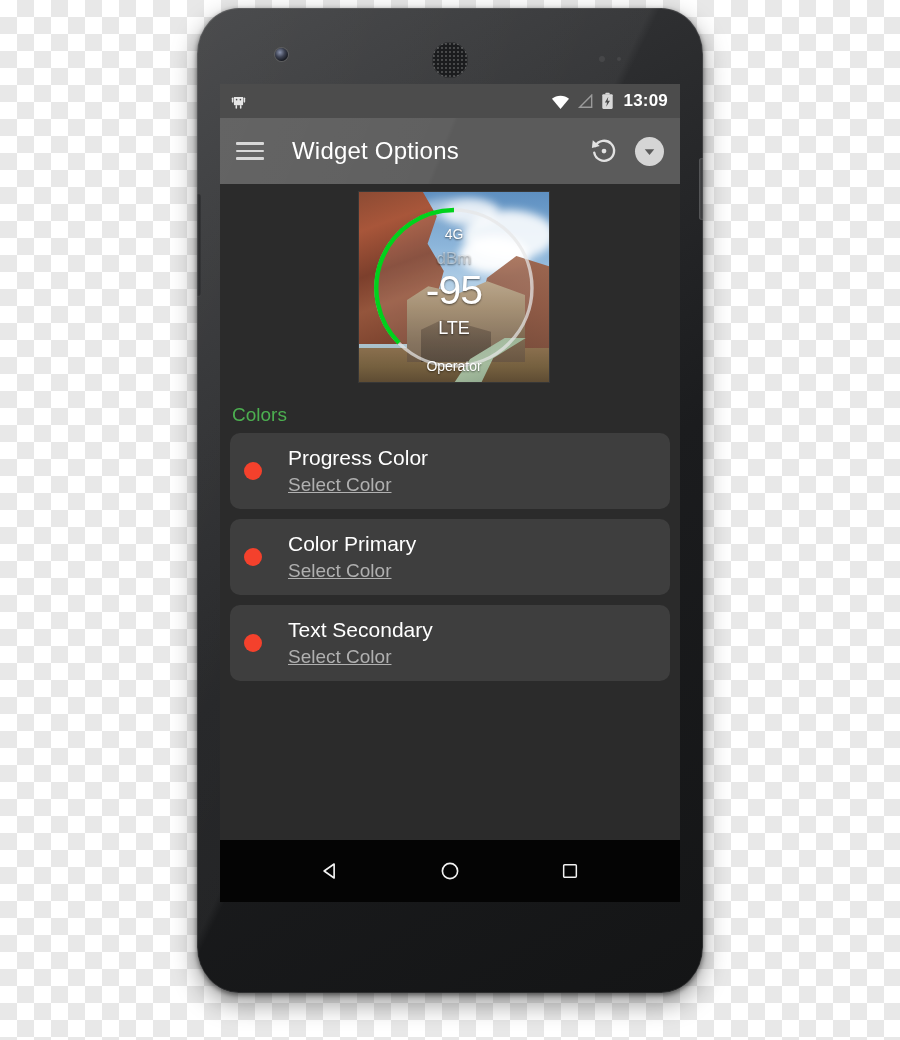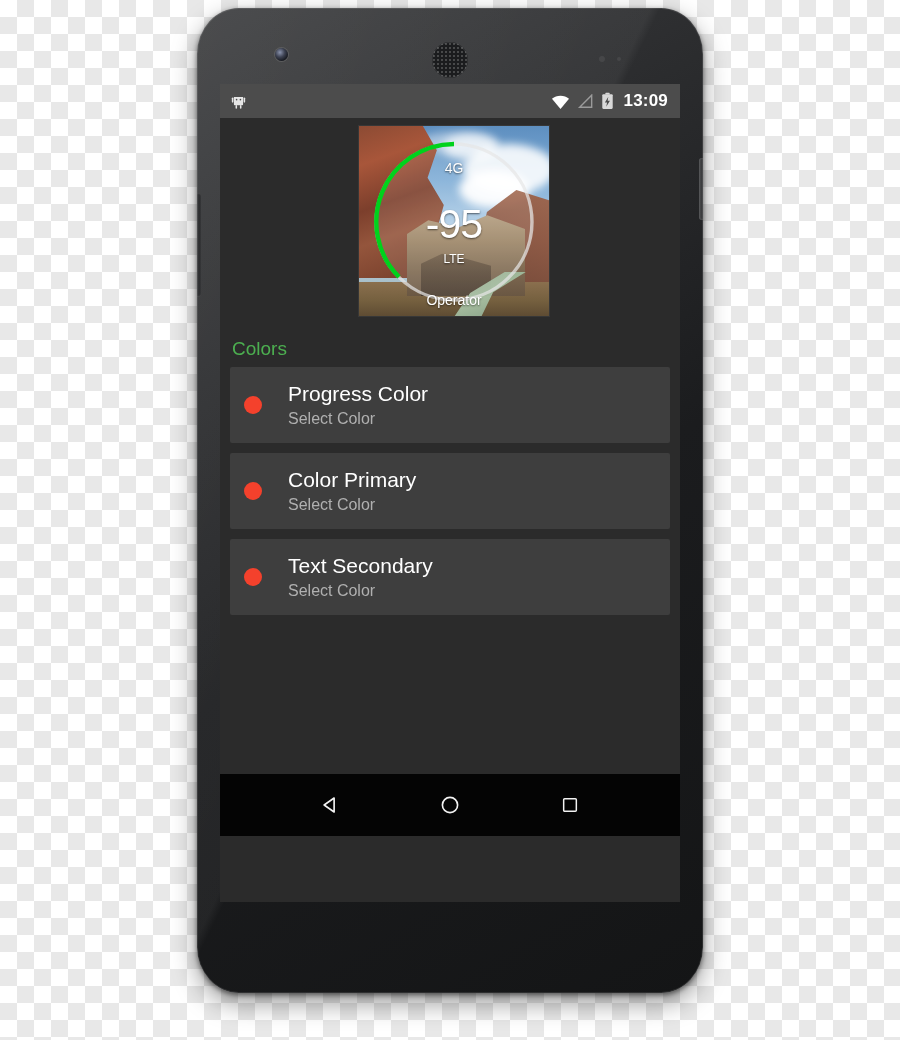--- a/index.html
+++ b/index.html
@@ -225,53 +225,53 @@
   
   #gauge-svg { position: absolute; inset: 0; }
   .gauge-label {
     position: absolute; left: 0; right: 0; text-align: center;
     color: #ffffff; text-shadow: 0 1px 2px rgba(0,0,0,.55);
     pointer-events: none;
   }
   #gauge-network { top: 34px; font-size: 14px; }
   #gauge-unit    { top: 57px; font-size: 17px; color: rgba(255,255,255,.42); }
   #gauge-value   { top: 78px; font-size: 41px; line-height: 1; letter-spacing: -1px; }
-  #gauge-tech    { top: 126px; font-size: 12px; }
+  #gauge-tech    { top: 126px; font-size: 18px; }
   #gauge-operator{ top: 146px; font-size: 14px; margin-top: 20px; }
 
   
   #colors-section-header {
     color: #4caf50;
     font-size: 19px;
     padding: 16px 0 7px 12px;
   }
 
   
   #color-list { padding: 0 10px; }
   .color-item {
     background: #3e3e3e;
-    border-radius: 2px;
+    border-radius: 10px;
     height: 76px;
     margin-bottom: 10px;
     display: flex;
     align-items: center;
     padding-left: 14px;
     box-sizing: border-box;
     cursor: pointer;
   }
   .color-swatch {
     width: 18px; height: 18px; border-radius: 50%;
     flex: none;
   }
   .color-item-text { margin-left: 26px; }
   .color-item-title {
     color: #ffffff; font-size: 21px; line-height: 1.16;
   }
   .color-item-subtitle {
-    color: #b0b0b0; font-size: 16px; margin-top: 3px;
+    color: #b0b0b0; font-size: 19px; margin-top: 3px; text-decoration: underline;
   }
 
   
   #nav-bar {
     height: 62px;
     background: #040404;
     display: flex;
     align-items: center;
     justify-content: space-around;
     padding: 0 50px;
@@ -321,20 +321,45 @@
           </svg>
           <svg width="13" height="18" viewBox="0 0 14 20">
             <rect x="1.2" y="2.4" width="11.6" height="16.4" rx="1.2" fill="#d9d9d9"></rect>
             <rect x="4.6" y="0.7" width="4.8" height="2.2" rx="0.7" fill="#d9d9d9"></rect>
             <path fill="#4c4c4c" d="M7.9 5.2 4.1 11.6h2.4l-0.9 4.8 4.1-6.8H7.2z"></path>
           </svg>
           <div id="status-time">13:09</div>
         </div>
       </div>
 
+      <div id="toolbar">
+        <div id="toolbar-gloss"></div>
+
+        <div id="hamburger-button">
+          <span></span>
+          <span></span>
+          <span></span>
+        </div>
+
+        <div id="toolbar-title">Widget Options</div>
+
+        <div id="toolbar-actions">
+          <svg id="restore-button" viewBox="0 0 24 24">
+            <path fill="none" stroke="#e2e2e2" stroke-width="1.9" stroke-linecap="round" d="M5.0 8.1A8 8 0 1 1 4.2 13.3"></path>
+            <path fill="#e2e2e2" d="M3.0 3.3 8.6 8.0 2.3 9.6z"></path>
+            <circle cx="12" cy="12" r="1.9" fill="#e2e2e2"></circle>
+          </svg>
+
+          <div id="overflow-button">
+            <svg width="13" height="13" viewBox="0 0 12 12">
+              <path fill="#5b5b5b" d="M1.6 4.0h8.8L6 9.2z"></path>
+            </svg>
+          </div>
+        </div>
+      </div>
 
       <div id="content">
 
         <div id="widget-preview-wrap">
           <div id="widget-preview">
             <div id="canyon-sky">
               <div class="cloud" id="cloud4"></div>
               <div class="cloud" id="cloud3"></div>
               <div class="cloud" id="cloud1"></div>
               <div class="cloud" id="cloud2"></div>
@@ -347,20 +372,21 @@
             </div>
 
             <svg id="gauge-svg" viewBox="0 0 190 190">
 
               <circle cx="95" cy="96" r="78" fill="rgba(255,255,255,0.10)" stroke="#e6e6e6" stroke-width="3.4" stroke-opacity="0.72"></circle>
 
               <path d="M 40 151 A 78 78 0 0 1 95 18" fill="none" stroke="#00d21c" stroke-width="4.4" stroke-linecap="butt"></path>
             </svg>
 
             <div class="gauge-label" id="gauge-network">4G</div>
+            <div class="gauge-label" id="gauge-unit">dBm</div>
             <div class="gauge-label" id="gauge-value">-95</div>
             <div class="gauge-label" id="gauge-tech">LTE</div>
             <div class="gauge-label" id="gauge-operator">Operator</div>
           </div>
         </div>
 
         <div id="colors-section-header" style="color: rgb(76, 175, 80);">Colors</div>
 
         <div id="color-list">
 

